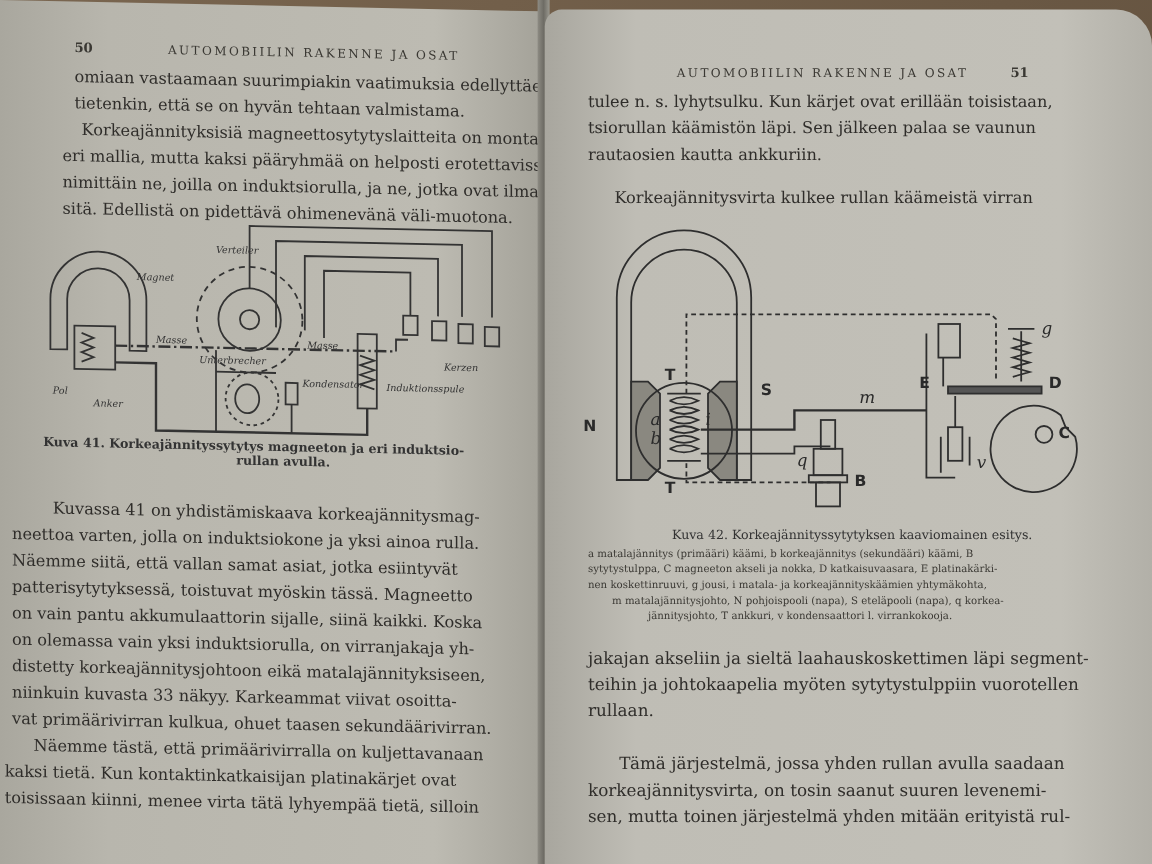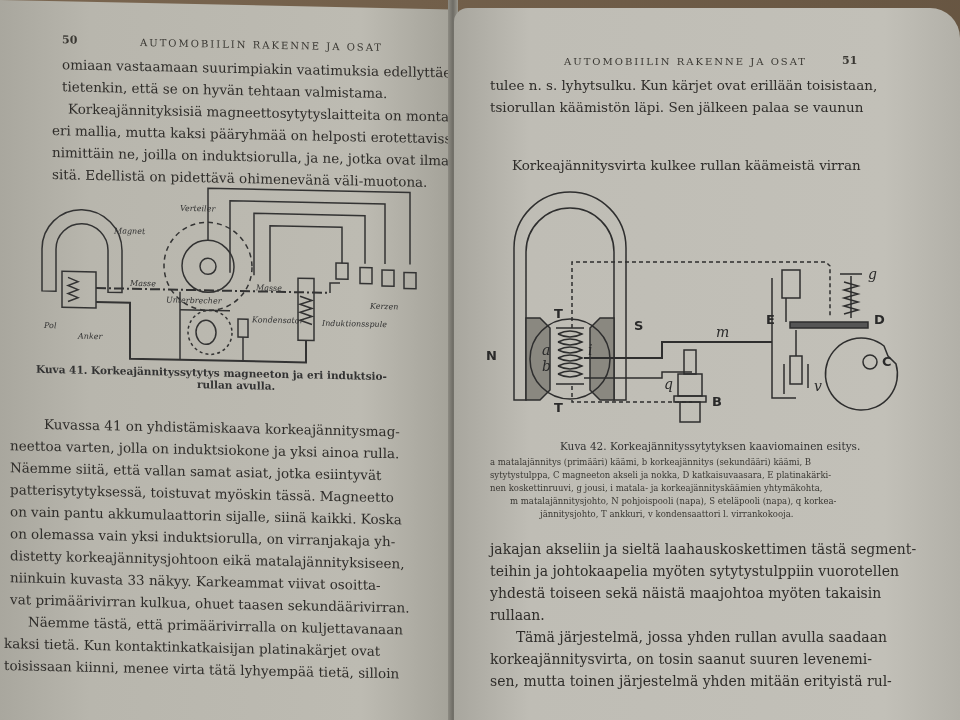--- a/index.html
+++ b/index.html
@@ -119,20 +119,21 @@
 
 <div class="gutter"></div>
 
 <div class="page page-right">
   <span class="running-head" style="left:110px;top:48px;">AUTOMOBIILIN RAKENNE JA OSAT</span>
   <span class="page-num" style="left:388px;top:46px;">51</span>
 
   <div class="para" style="left:36px;top:66px;width:376px;">
     <span class="line">tulee n. s. lyhytsulku. Kun kärjet ovat erillään toisistaan,</span>
     <span class="line">tsiorullan käämistön läpi. Sen jälkeen palaa se vaunun</span>
+    <span class="line">rautaosien kautta ankkuriin.</span>
   </div>
   <div class="para" style="left:58px;top:146px;width:376px;">
     <span class="line">Korkeajännitysvirta kulkee rullan käämeistä virran</span>
   </div>
 
   <div class="figure" style="left:30px;top:170px;width:460px;height:260px;">
     <svg width="460" height="260" viewBox="0 0 460 260">
       <g fill="none" stroke="#2e2e2e" stroke-width="1.5">
 
         <path d="M30 222 V70 A56 56 0 0 1 142 70 V222 H130 V74 A44 44 0 0 0 42 74 V222 Z"></path>
@@ -194,23 +195,22 @@
   <div class="caption" style="left:60px;top:432px;width:420px;font-weight:normal;white-space:nowrap;margin-left:46px;">Kuva 42.  Korkeajännityssytytyksen kaaviomainen esitys.</div>
   <div class="caption-small" style="left:36px;top:448px;width:440px;">
     <span class="line" style="display:block;white-space:nowrap;">a matalajännitys (primääri) käämi, b korkeajännitys (sekundääri) käämi, B</span>
     <span class="line" style="display:block;white-space:nowrap;">sytytystulppa, C magneeton akseli ja nokka, D katkaisuvaasara, E platinakärki-</span>
     <span class="line" style="display:block;white-space:nowrap;">nen koskettinruuvi, g jousi, i matala- ja korkeajännityskäämien yhtymäkohta,</span>
     <span class="line" style="display:block;white-space:nowrap;margin-left:20px;">m matalajännitysjohto, N pohjoispooli (napa), S eteläpooli (napa), q korkea-</span>
     <span class="line" style="display:block;white-space:nowrap;padding-left:50px;">jännitysjohto, T ankkuri, v kondensaattori l. virrankokooja.</span>
   </div>
 
   <div class="para" style="left:36px;top:530px;width:430px;font-size:14px;">
-    <span class="line">jakajan akseliin ja sieltä laahauskoskettimen tästä segment-</span>
+    <span class="line">jakajan akseliin ja sieltä laahauskoskettimen läpi segment-</span>
     <span class="line">teihin ja johtokaapelia myöten sytytystulppiin vuorotellen</span>
-    <span class="line">yhdestä toiseen sekä näistä maajohtoa myöten takaisin</span>
     <span class="line">rullaan.</span>
   </div>
   <div class="para" style="left:36px;top:618px;width:430px;font-size:14px;">
     <span class="line" style="padding-left:26px;">Tämä järjestelmä, jossa yhden rullan avulla saadaan</span>
     <span class="line">korkeajännitysvirta, on tosin saanut suuren levenemi-</span>
     <span class="line">sen, mutta toinen järjestelmä yhden mitään erityistä rul-</span>
   </div>
 </div>
 
 </body></html>

